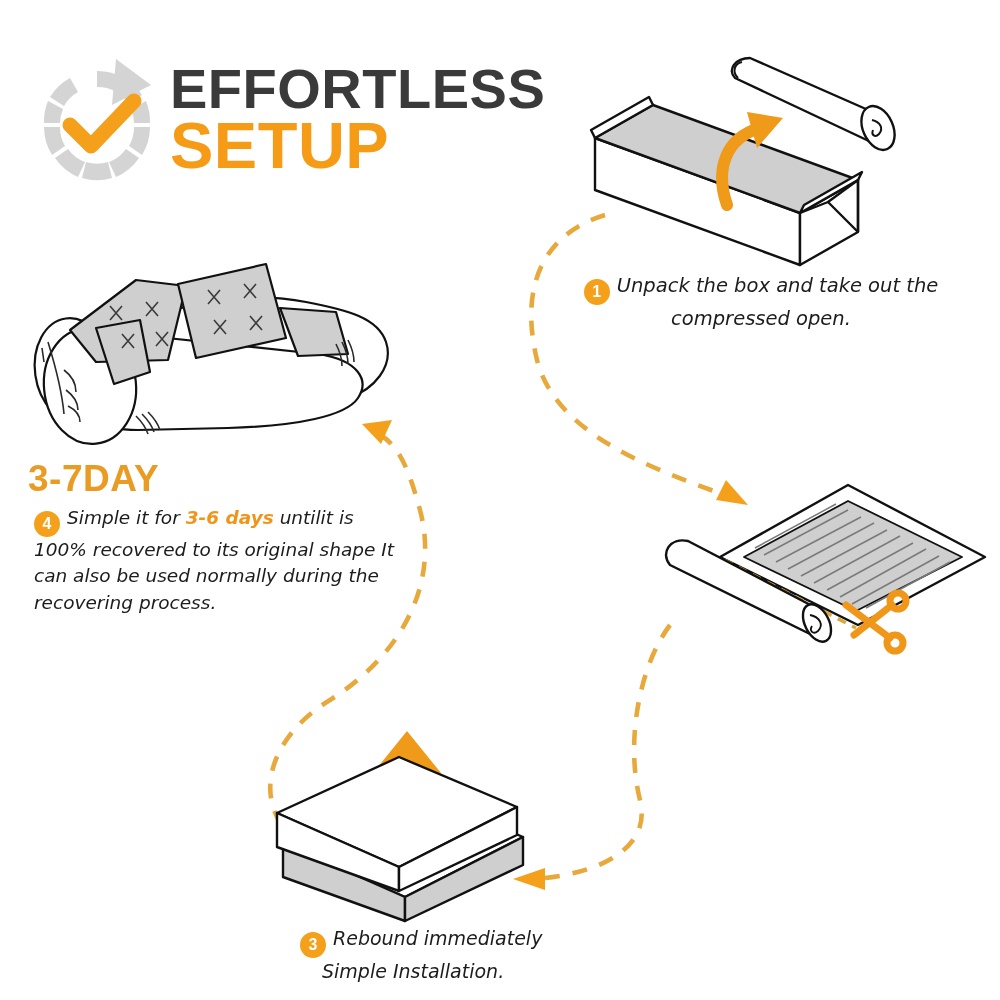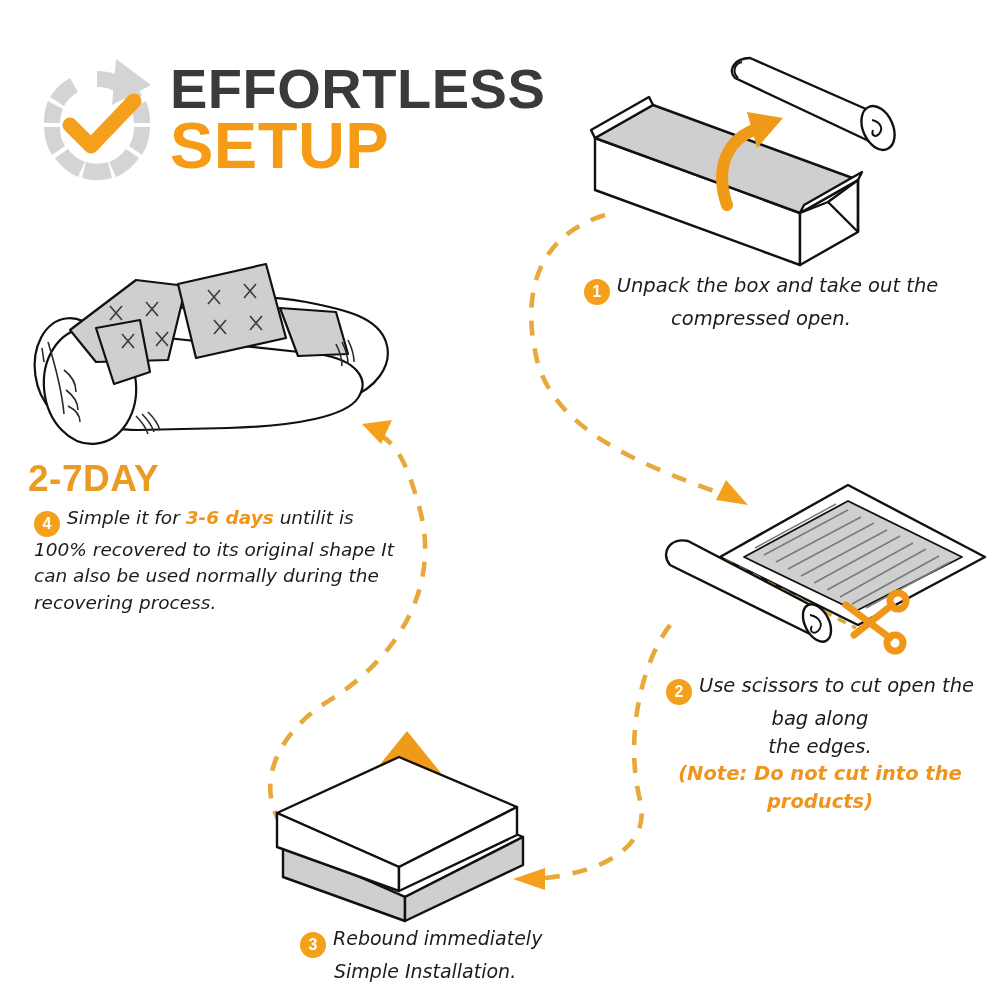--- a/index.html
+++ b/index.html
@@ -237,29 +237,24 @@
       <path d="M324 92 C 328 100, 330 108, 330 114"></path>
       <path d="M330 90 C 334 98, 336 106, 336 112"></path>
     </g>
   </svg>
 
   <div class="abs steptext" id="step1">
     <span class="badge">1</span><span>Unpack the box and take out the</span><br>
     <span>compressed open.</span>
   </div>
 
-  <div class="abs steptext" id="step2">
-    <span class="badge">2</span><span>Use scissors to cut open the bag along</span><br>
-    <span>the edges.</span><br>
-    <span class="note-line">(Note: Do not cut into the products)</span>
-  </div>
 
   <div class="abs steptext" id="step3">
     <span class="badge">3</span><span>Rebound immediately</span><br>
-    <span style="margin-left:34px;display:inline-block;">Simple Installation.</span>
-  </div>
-
-  <div class="abs" id="dayHeading">2-7DAY</div>
+    <span style="margin-left:22px;display:inline-block;">Simple Installation.</span>
+  </div>
+
+  <div class="abs" id="dayHeading">3-7DAY</div>
   <div class="abs steptext" id="step4">
     <span class="badge">4</span><span>Simple it for </span><span class="hl-orange">3-6 days</span><span> untilit is 100% recovered to its original shape It can also be used normally during the recovering process.</span>
   </div>
 
 </div>
 
 </body></html>

